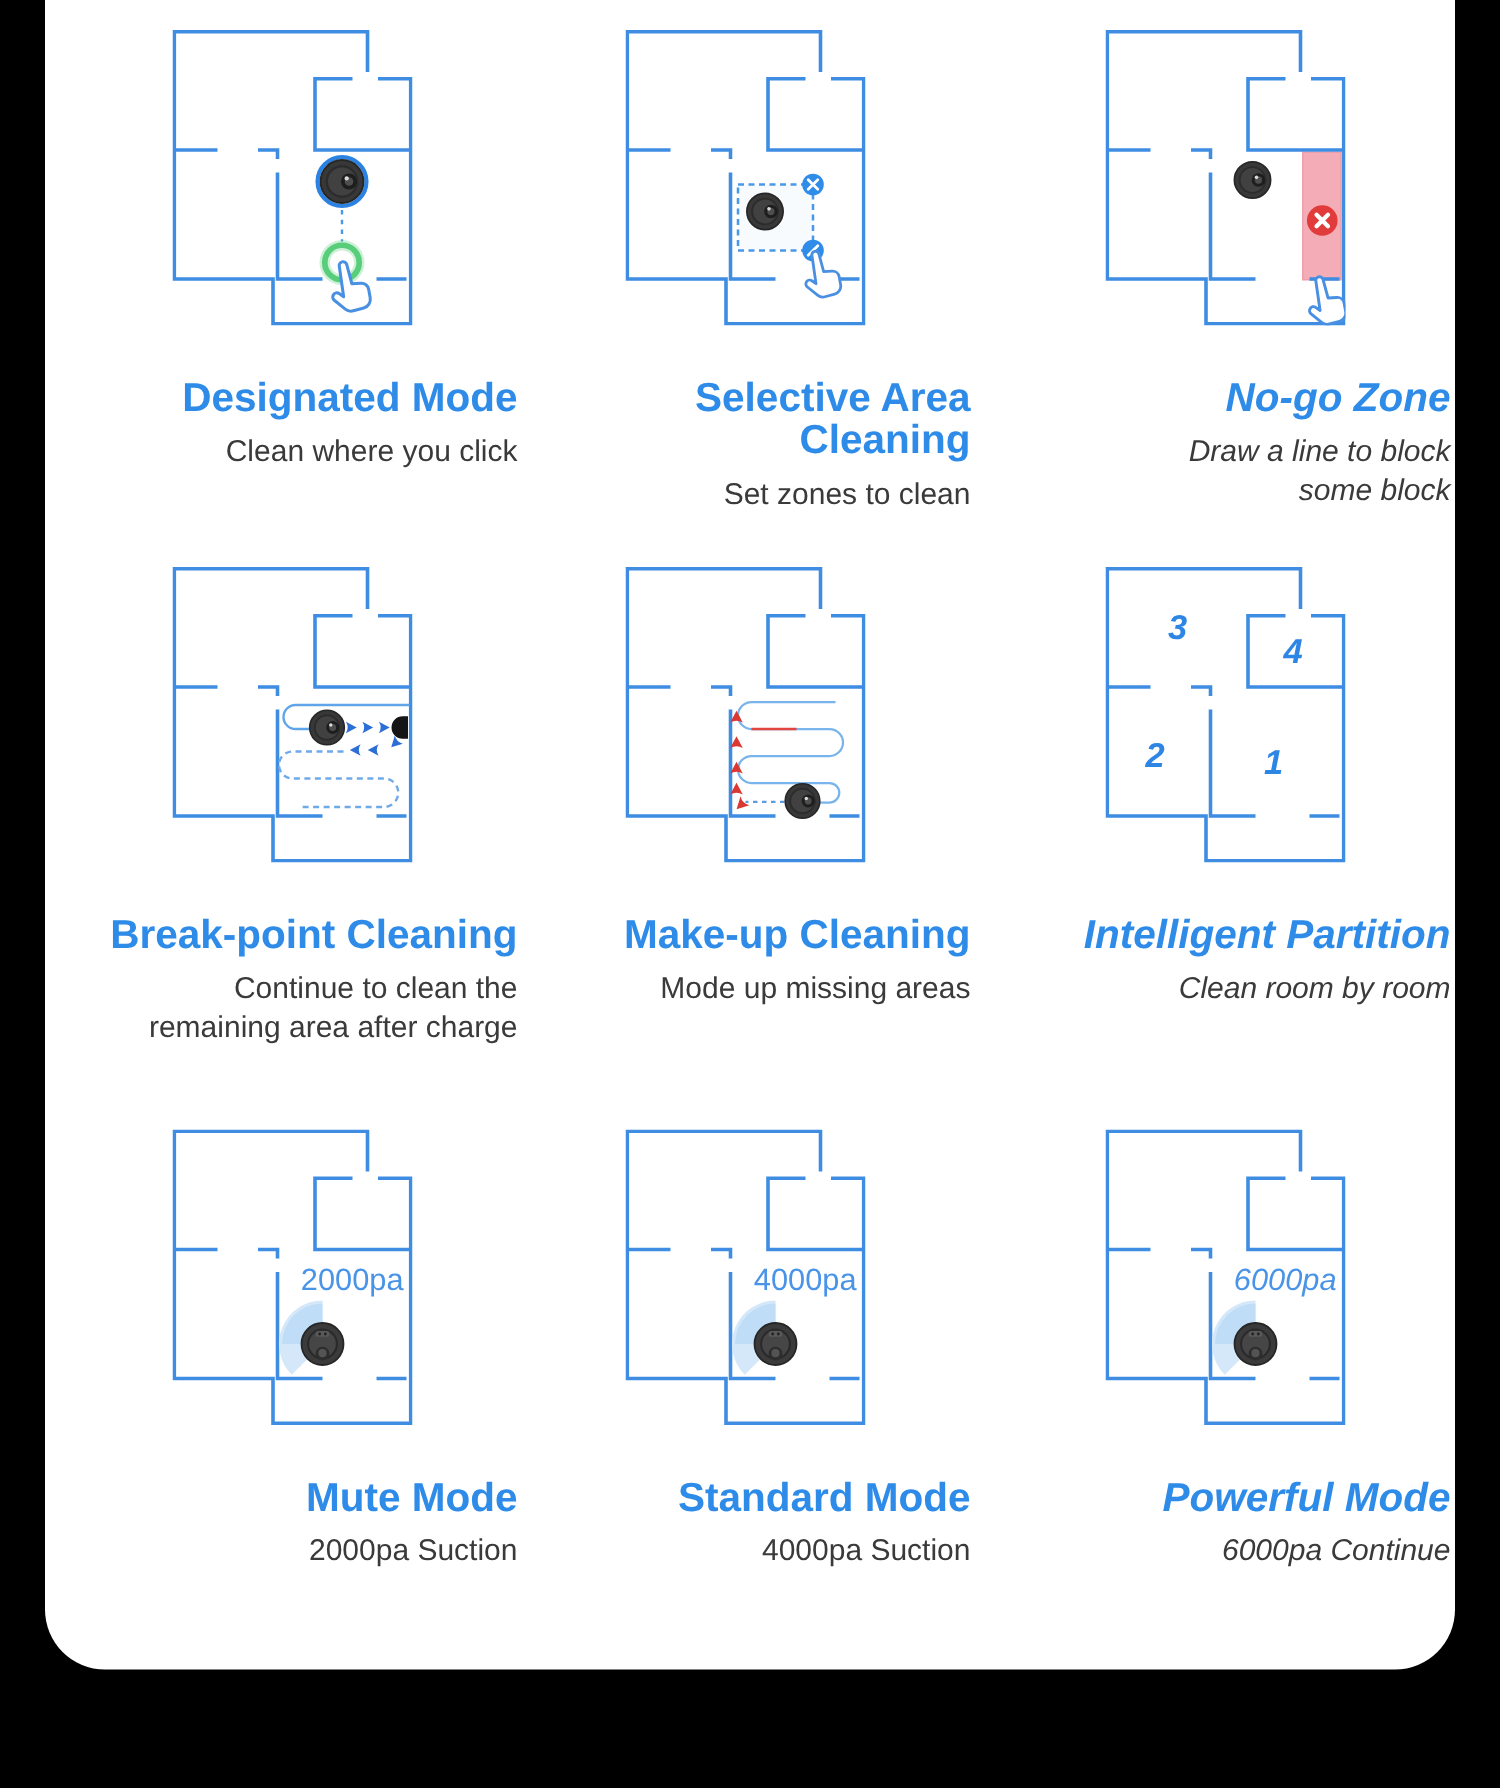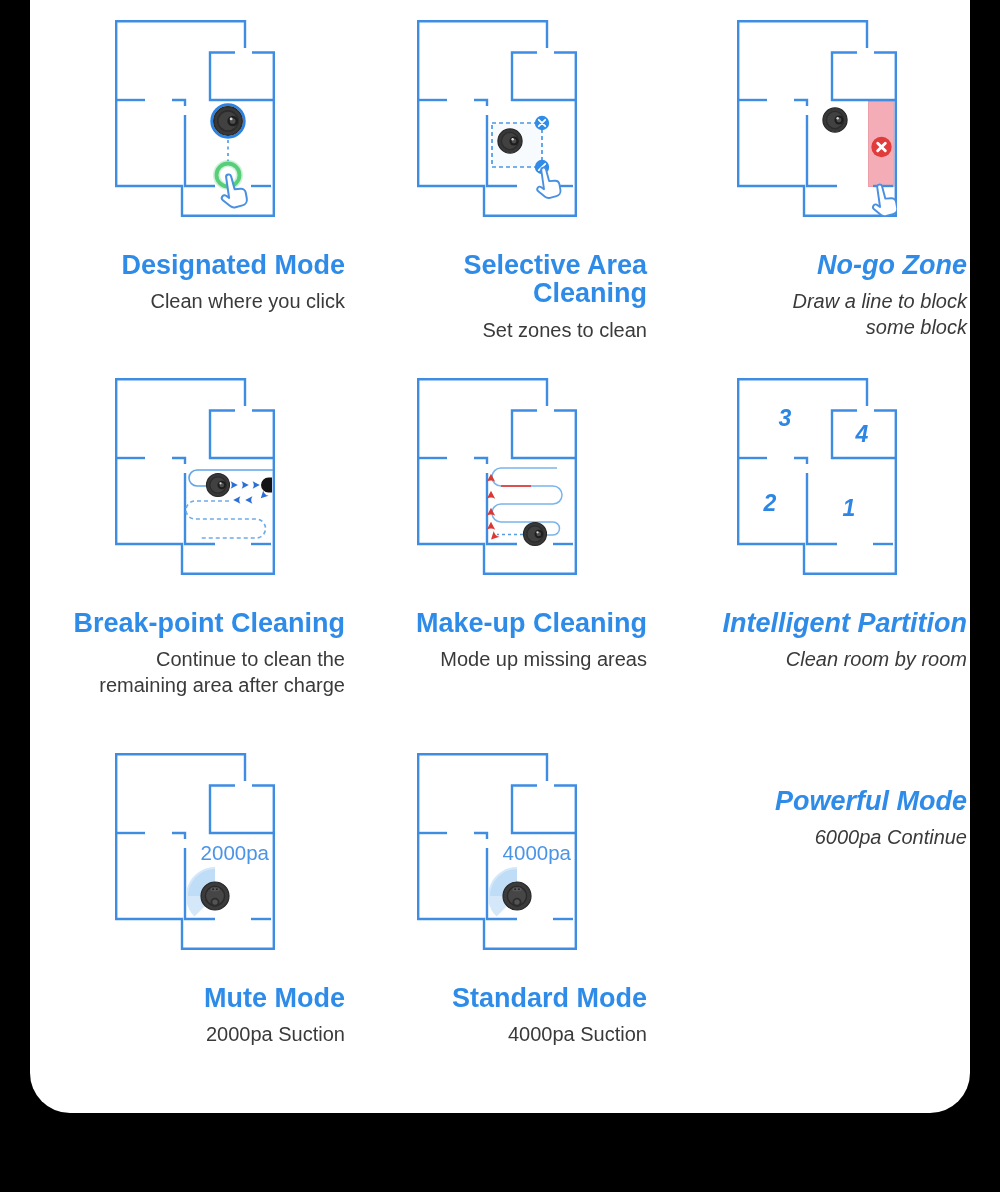--- a/index.html
+++ b/index.html
@@ -217,18 +217,26 @@
           <use href="#fan-wedge"></use>
           <use href="#robot-lg" transform="translate(100,143)"></use>
           <text x="154" y="107" text-anchor="end" font-family="Liberation Sans, DejaVu Sans, sans-serif" font-size="20.5" fill="#4a94e8">4000pa</text>
         </svg>
       </div>
       <h2>Standard Mode</h2>
       <p>4000pa Suction</p>
     </section>
 
     <section class="cell c2 r2">
+      <div class="plan">
+        <svg viewBox="0 0 160 197" width="160" height="197">
+          <use href="#plan-outline"></use>
+          <use href="#fan-wedge"></use>
+          <use href="#robot-lg" transform="translate(100,143)"></use>
+          <text x="154" y="107" text-anchor="end" font-family="Liberation Sans, DejaVu Sans, sans-serif" font-size="20.5" fill="#4a94e8">6000pa</text>
+        </svg>
+      </div>
       <h2>Powerful Mode</h2>
       <p>6000pa Continue</p>
     </section>
 
   </div>
 </div>
 
 </body></html>

